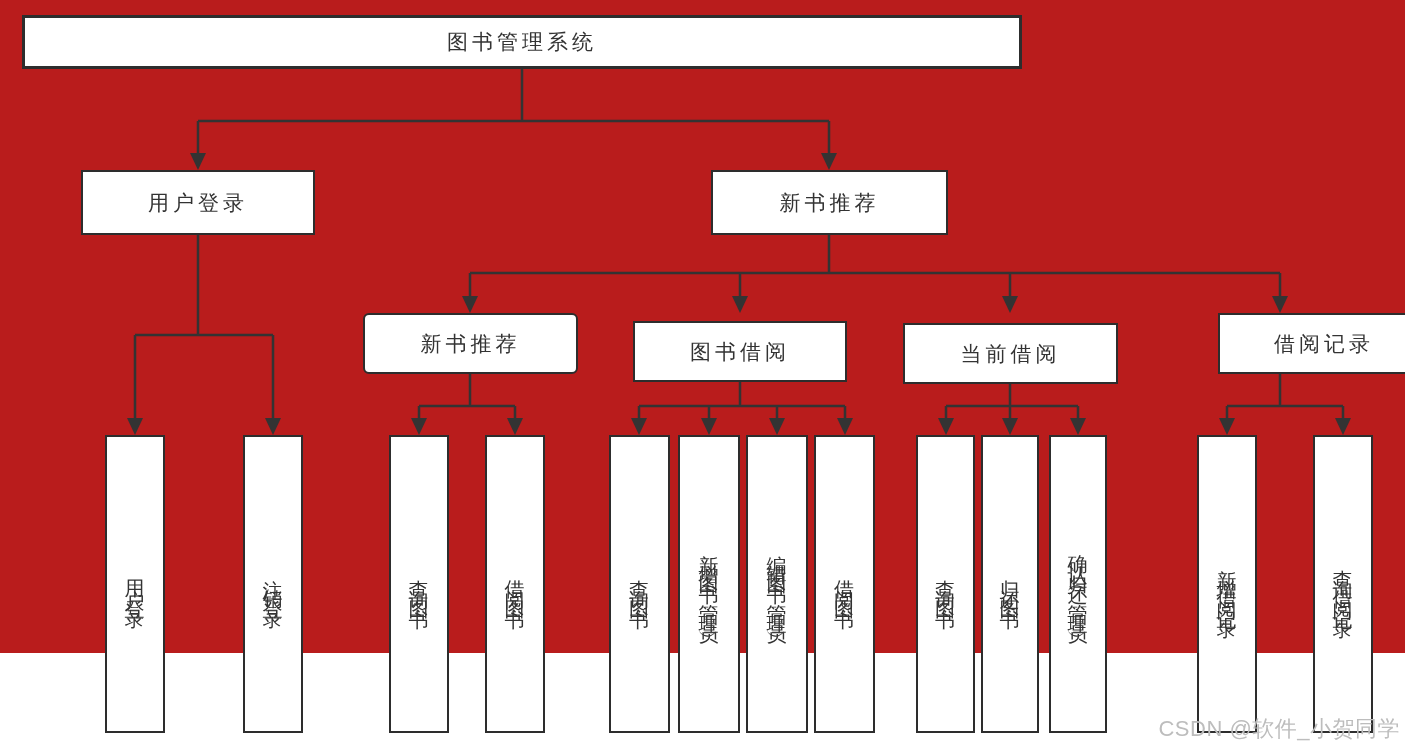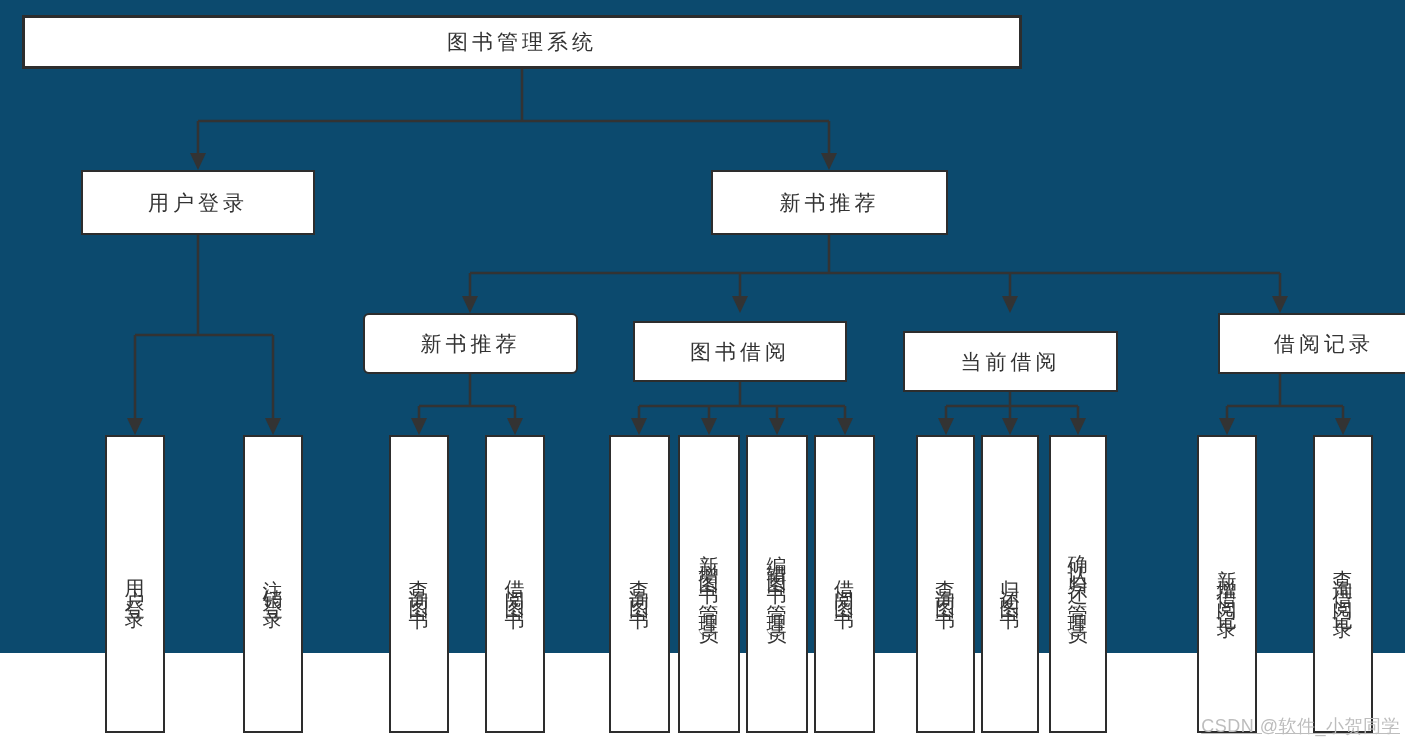--- a/index.html
+++ b/index.html
@@ -2,39 +2,38 @@
 <html><head>
 <meta charset="utf-8">
 <style>
   * { margin:0; padding:0; box-sizing:border-box; }
   html,body { background:#ffffff; }
   body {
     width:1405px; height:747px; overflow:hidden;
     font-family:"Liberation Sans", sans-serif;
     color:#333333;
   }
-  .stage { position:relative; width:1405px; height:653px; background:#0c4a6e; }
+  .stage { position:relative; width:1405px; height:653px; background:#b91c1c; }
   .wires { position:absolute; left:0; top:0; }
   .node {
     position:absolute; background:#ffffff;
     border:2.5px solid #2d2d2d;
     display:flex; align-items:center; justify-content:center;
     color:#333333;
   }
   .node.root { border-width:3px; font-size:21px; letter-spacing:4px; }
   .node.h { font-size:21px; letter-spacing:4px; }
   .node.v {
     writing-mode:vertical-rl; text-orientation:mixed;
     font-size:20px; letter-spacing:10px; line-height:1;
   }
   .watermark {
     position:absolute; top:714px; right:5px; z-index:5;
-    font-size:18px; letter-spacing:0.5px; color:#bdbdbd;
+    font-size:22px; letter-spacing:0.5px; color:#bdbdbd;
     white-space:nowrap;
-    text-decoration:underline;
   }
 </style>
 </head>
 <body>
 
 <div class="stage">
 
   <svg class="wires" width="1405" height="747" viewBox="0 0 1405 747">
     <g stroke="#333333" stroke-width="2.5" fill="none">
       <path d="M522 69 V121 M198 121 H829 M198 121 V166 M829 121 V166"></path>
@@ -68,21 +67,21 @@
     </g>
   </svg>
 
   <div class="node root" style="left:22px; top:15px; width:1000px; height:54px;">图书管理系统</div>
 
   <div class="node h" style="left:81px; top:170px; width:234px; height:65px;">用户登录</div>
   <div class="node h" style="left:711px; top:170px; width:237px; height:65px;">新书推荐</div>
 
   <div class="node h" style="left:363px; top:313px; width:215px; height:61px;border-radius:6px;">新书推荐</div>
   <div class="node h" style="left:633px; top:321px; width:214px; height:61px;">图书借阅</div>
-  <div class="node h" style="left:903px; top:331px; width:215px; height:61px;">当前借阅</div>
+  <div class="node h" style="left:903px; top:323px; width:215px; height:61px;">当前借阅</div>
   <div class="node h" style="left:1174px; top:313px; width:212px; height:61px;margin-left:44px;">借阅记录</div>
 
   <div class="node v" style="left:105px; top:435px; width:60px; height:298px;">用户登录</div>
   <div class="node v" style="left:243px; top:435px; width:60px; height:298px;">注销登录</div>
 
   <div class="node v" style="left:389px; top:435px; width:60px; height:298px;">查询图书</div>
   <div class="node v" style="left:485px; top:435px; width:60px; height:298px;">借阅图书</div>
 
   <div class="node v" style="left:609px; top:435px; width:61px; height:298px;">查询图书</div>
   <div class="node v" style="left:678px; top:435px; width:62px; height:298px;">新增图书（管理员）</div>

